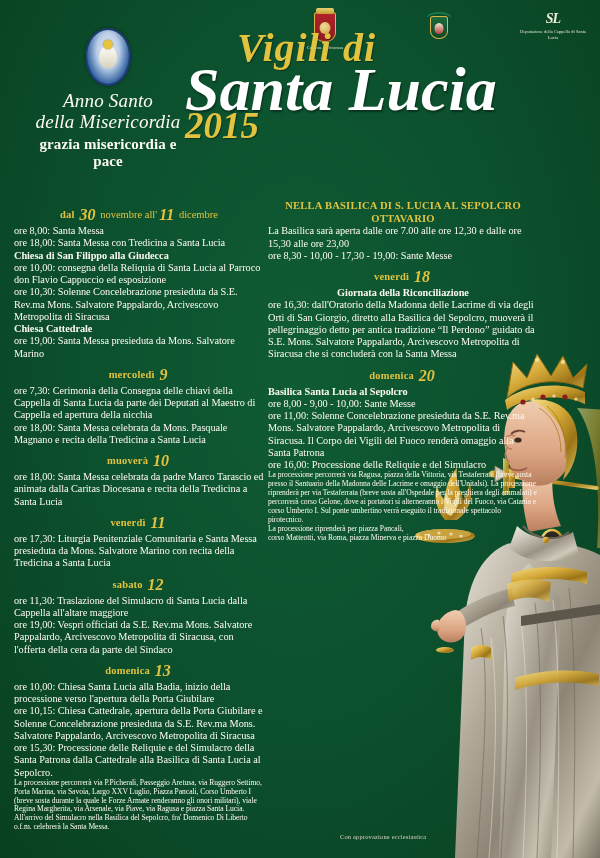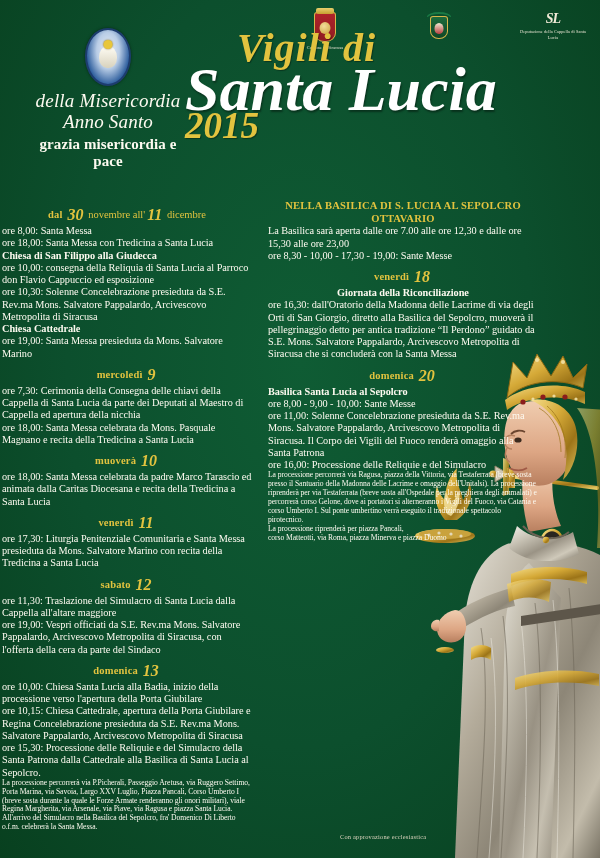--- a/index.html
+++ b/index.html
@@ -112,21 +112,21 @@
     margin-top: -6px; padding-right: 42px;
     text-shadow: 1px 1px 1px rgba(0,0,0,.35);
   }
 
   
   .statue { position: absolute; right: -6px; bottom: 0; width: 195px; height: 510px; z-index: 1; pointer-events: none; }
 
   
   .cols { position: absolute; top: 200px; left: 0; width: 600px; height: 658px; z-index: 3; }
   .col { position: absolute; top: 0; }
-  .col-left { left: 2px; width: 250px; }
+  .col-left { left: 14px; width: 250px; }
   .col-right { left: 268px; width: 270px; }
 
   .daterow { text-align: center; margin: 4px 0 1px; }
   .dhead {
     font-weight: bold; font-size: 10.5px; color: #e2c33f; letter-spacing: .2px;
   }
   .dnum {
     font-style: italic; font-weight: bold; font-size: 16px; color: #e2c33f;
     vertical-align: -2px; margin: 0 2px;
   }
@@ -264,22 +264,22 @@
         <circle cx="126" cy="12" r="2"></circle>
     </g>
 
     <path d="M166 60 C184 84 190 140 186 200 L195 200 L195 62 Z" fill="url(#gold2)" opacity=".55"></path>
   </svg>
 
   <div class="topband">
 
     <div class="jubilee">
       <div class="jubilee-emblem"></div>
+      <div class="jubilee-l1">Anno Santo</div>
       <div class="jubilee-l1">della Misericordia</div>
-      <div class="jubilee-l1">Anno Santo</div>
       <div class="jubilee-l2">grazia misericordia e pace</div>
     </div>
 
     <div class="crests">
       <div class="crest">
         <div class="shield-comune"></div>
         <div class="crest-cap">Comune di Siracusa</div>
       </div>
       <div class="crest">
         <div class="shield-dioc">
@@ -316,21 +316,21 @@
         <div class="line">ore 18,00: Santa Messa celebrata da Mons. Pasquale Magnano e recita della Tredicina a Santa Lucia</div>
         <div class="daterow"><span class="dhead">muoverà </span><span class="dnum">10</span></div>
         <div class="line">ore 18,00: Santa Messa celebrata da padre Marco Tarascio ed animata dalla Caritas Diocesana e recita della Tredicina a Santa Lucia</div>
         <div class="daterow"><span class="dhead">venerdì </span><span class="dnum">11</span></div>
         <div class="line">ore 17,30: Liturgia Penitenziale Comunitaria e Santa Messa presieduta da Mons. Salvatore Marino con recita della Tredicina a Santa Lucia</div>
         <div class="daterow"><span class="dhead">sabato </span><span class="dnum">12</span></div>
         <div class="line">ore 11,30: Traslazione del Simulacro di Santa Lucia dalla Cappella all'altare maggiore</div>
         <div class="line">ore 19,00: Vespri officiati da S.E. Rev.ma Mons. Salvatore Pappalardo, Arcivescovo Metropolita di Siracusa, con l'offerta della cera da parte del Sindaco</div>
         <div class="daterow"><span class="dhead">domenica </span><span class="dnum">13</span></div>
         <div class="line">ore 10,00: Chiesa Santa Lucia alla Badia, inizio della processione verso l'apertura della Porta Giubilare</div>
-        <div class="line">ore 10,15: Chiesa Cattedrale, apertura della Porta Giubilare e Regina Concelebrazione presieduta da S.E. Rev.ma Mons. Salvatore Pappalardo, Arcivescovo Metropolita di Siracusa</div>
+        <div class="line">ore 10,15: Chiesa Cattedrale, apertura della Porta Giubilare e Solenne Concelebrazione presieduta da S.E. Rev.ma Mons. Salvatore Pappalardo, Arcivescovo Metropolita di Siracusa</div>
         <div class="line">ore 15,30: Processione delle Reliquie e del Simulacro della Santa Patrona dalla Cattedrale alla Basilica di Santa Lucia al Sepolcro.</div>
         <div class="line tiny">La processione percorrerà via P.Picherali, Passeggio Aretusa, via Ruggero Settimo, Porta Marina, via Savoia, Largo XXV Luglio, Piazza Pancali, Corso Umberto I (breve sosta durante la quale le Forze Armate renderanno gli onori militari), viale Regina Margherita, via Arsenale, via Piave, via Ragusa e piazza Santa Lucia. All'arrivo del Simulacro nella Basilica del Sepolcro, fra' Domenico Di Liberto o.f.m. celebrerà la Santa Messa.</div>
       </div>
     <div class="col col-right" id="colRight">
         <div class="sechead">
           <div>NELLA BASILICA DI S. LUCIA AL SEPOLCRO</div>
           <div>OTTAVARIO</div>
         </div>
         <div class="line">La Basilica sarà aperta dalle ore 7.00 alle ore 12,30 e dalle ore 15,30 alle ore 23,00</div>
         <div class="line">ore 8,30 - 10,00 - 17,30 - 19,00: Sante Messe</div>

